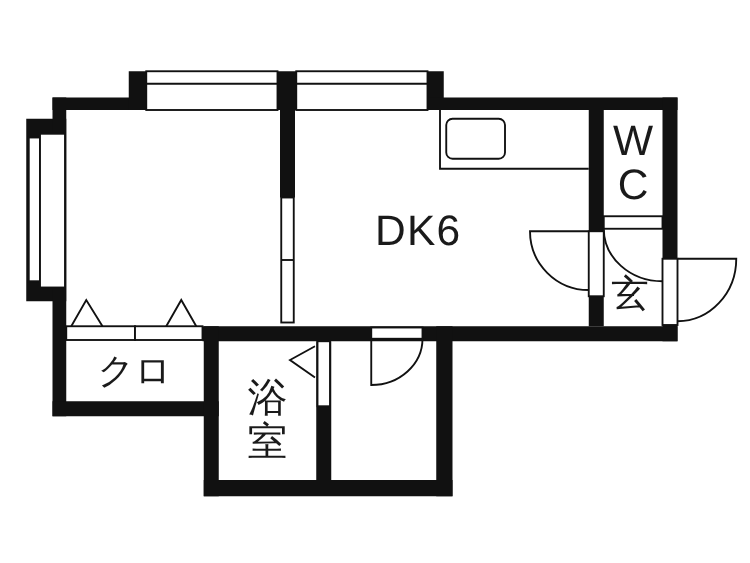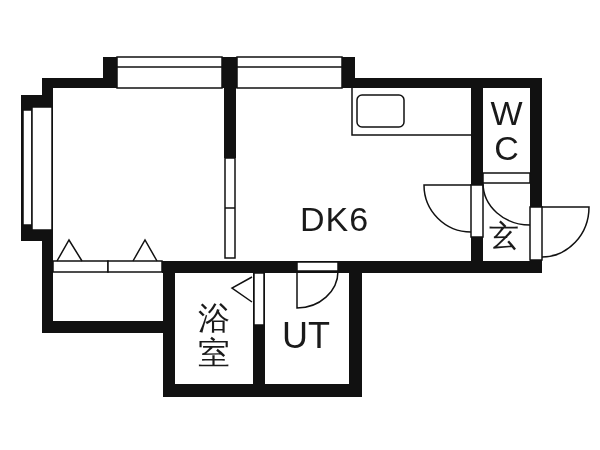--- a/index.html
+++ b/index.html
@@ -83,25 +83,25 @@
       <path d="M542,207 L589,207 A47,50 0 0 1 542,257"></path>
       <path d="M297,271 L297,308 A41,37 0 0 0 338,271"></path>
 
       <polyline points="57,261 69,240 82,261"></polyline>
       <polyline points="133,261 145,240 157,261"></polyline>
       <polyline points="252,277 232,288 252,302"></polyline>
     </g>
   </svg>
 
 
-  <div class="lbl" style="left:300px; top:168px; font-size:34px; letter-spacing:1px;margin-top:34px;">DK6</div>
+  <div class="lbl" style="left:300px; top:168px; font-size:34px; letter-spacing:1px;">DK6</div>
 
   <div class="lbl c" style="left:483px; width:47px; top:96px; font-size:34px;">W</div>
   <div class="lbl c" style="left:483px; width:47px; top:131px; font-size:34px;">C</div>
 
   <div class="lbl c" style="left:483px; width:42px; top:221px; font-size:30px;">玄</div>
 
+  <div class="lbl" style="left:78px; top:283px; font-size:29px;">クロ</div>
 
   <div class="lbl c" style="left:195px; width:38px; top:302px; font-size:32px;">浴</div>
   <div class="lbl c" style="left:195px; width:38px; top:337px; font-size:32px;">室</div>
 
-  <div class="lbl" style="left:282px; top:318px; font-size:36px;">UT</div>
 </div>
 
 </body></html>

